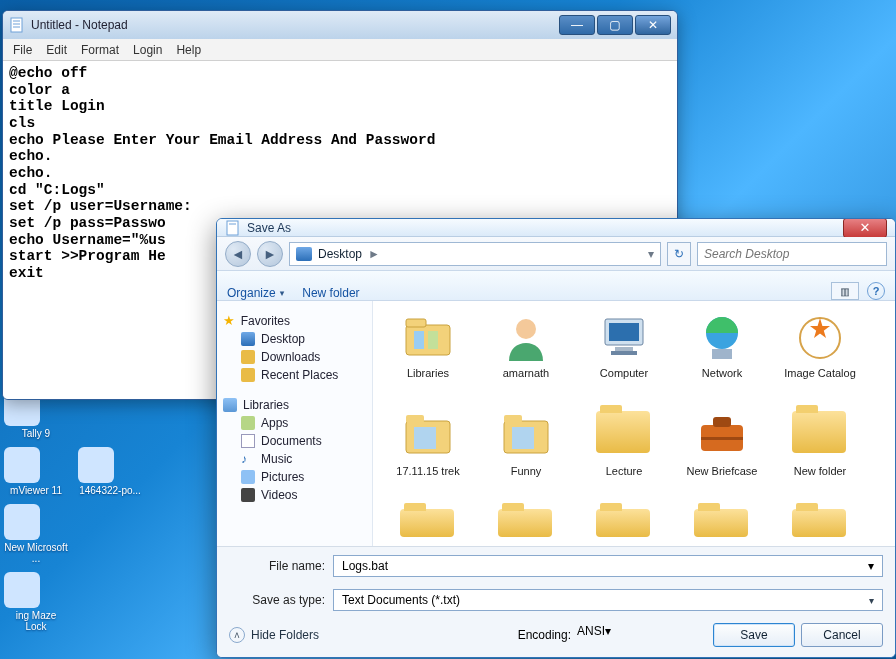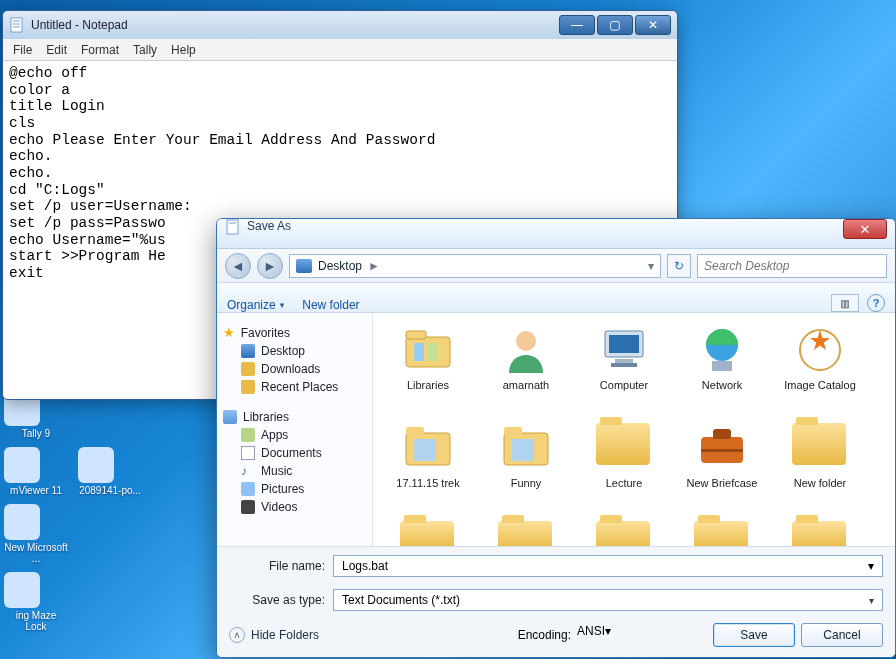--- a/index.html
+++ b/index.html
@@ -18,25 +18,25 @@
 .notepad{position:absolute;left:2px;top:10px;width:676px;height:390px;border:1px solid #2f5e9b;border-radius:6px;overflow:hidden;box-shadow:0 4px 18px rgba(0,0,0,.35);background:#cfe0ef}
 .nt-title{height:28px;background:linear-gradient(#dfeaf6,#bcd3ea);display:flex;align-items:center;padding:0 6px}
 .nt-title .icon{width:16px;height:16px;margin-right:6px}
 .nt-title .icon svg{display:block}
 .nt-title span{font-size:12px;color:#223}
 .nt-title .winbtns{margin-left:auto;display:flex;gap:0}
 .nt-title .winbtns div{width:36px;height:20px;border:1px solid #27507e;border-radius:3px;margin-left:2px;background:linear-gradient(#5a8ec7,#2f6aa8);display:flex;align-items:center;justify-content:center;color:#fff;font-size:12px}
 .nt-title .winbtns .x{background:linear-gradient(#74a4dc,#30669f)}
 .nt-menu{height:22px;background:#f3f3f3;border-bottom:1px solid #d0d0d0;display:flex;align-items:center;font-size:12px;gap:14px;padding:0 10px;color:#333}
 .nt-menu span{cursor:default}
-.nt-body{background:#fff;height:calc(100% - 50px);padding:4px 6px;font-family:"Lucida Console","Courier New",monospace;font-size:14.5px;font-weight:400;line-height:1.15;white-space:pre;color:#000;overflow:hidden}
+.nt-body{background:#fff;height:calc(100% - 50px);padding:4px 6px;font-family:"Lucida Console","Courier New",monospace;font-size:14.5px;font-weight:700;line-height:1.15;white-space:pre;color:#000;overflow:hidden}
 
 
 .saveas{position:absolute;left:216px;top:218px;width:680px;height:440px;border:1px solid #3273b7;border-radius:6px;background:#fff;box-shadow:0 8px 28px rgba(0,0,0,.45);display:flex;flex-direction:column;overflow:hidden}
-.sa-title{height:30px;background:linear-gradient(#f6fbff,#dbeaf9);display:flex;align-items:flex-start;padding:0 8px;border-bottom:1px solid #b9cde3}
+.sa-title{height:18px;background:linear-gradient(#f6fbff,#dbeaf9);display:flex;align-items:center;padding:0 8px;border-bottom:1px solid #b9cde3}
 .sa-title .icon{width:16px;height:16px;margin-right:6px}
 .sa-title span{font-size:12px;color:#1c3757}
 .sa-title .closebtn{margin-left:auto;width:44px;height:20px;border-radius:3px;background:linear-gradient(#e78184,#c73b3a);color:#fff;display:flex;align-items:center;justify-content:center;font-size:13px;border:1px solid #8a2724}
 
 .sa-nav{height:34px;display:flex;align-items:center;padding:4px 8px;gap:6px;background:linear-gradient(#f6f9fd,#eaf1f9);border-bottom:1px solid #c9d8ea}
 .sa-nav .navbtn{width:26px;height:26px;border-radius:50%;background:radial-gradient(circle at 30% 30%,#dfe9f4,#b4c7dc);border:1px solid #93acc8;display:flex;align-items:center;justify-content:center;color:#46607f;font-size:14px}
 .sa-nav .crumb{flex:1;height:24px;border:1px solid #9fb8d4;background:#fff;display:flex;align-items:center;padding:0 6px;gap:6px;font-size:12px;color:#123}
 .sa-nav .crumb .desk-ic{width:16px;height:14px;background:linear-gradient(#6fa8e6,#2c6fb8);border-radius:2px}
 .sa-nav .crumb .chev{color:#6e7a88}
 .sa-nav .search{width:190px;height:24px;border:1px solid #9fb8d4;background:#fff;font-size:12px;padding:0 6px;color:#888;font-style:italic}
@@ -89,21 +89,21 @@
           <span>Tally 9</span>
         </div>
     </div>
     <div class="row">
       <div class="cell">
           <div class="ic"></div>
           <span>mViewer 11</span>
         </div>
       <div class="cell">
           <div class="ic"></div>
-          <span>2089141-po...</span>
+          <span>1464322-po...</span>
         </div>
     </div>
     <div class="row">
       <div class="cell">
           <div class="ic"></div>
           <span>New Microsoft ...</span>
         </div>
     </div>
     <div class="row">
       <div class="cell">
@@ -128,21 +128,21 @@
     <div class="winbtns">
       <div>—</div>
       <div>▢</div>
       <div class="x">✕</div>
     </div>
   </div>
   <div class="nt-menu">
     <span>File</span>
     <span>Edit</span>
     <span>Format</span>
-    <span>Tally</span>
+    <span>Login</span>
     <span>Help</span>
   </div>
   <div class="nt-body">@echo off
 color a
 title Login
 cls
 echo Please Enter Your Email Address And Password
 echo.
 echo.
 cd "C:Logs"

